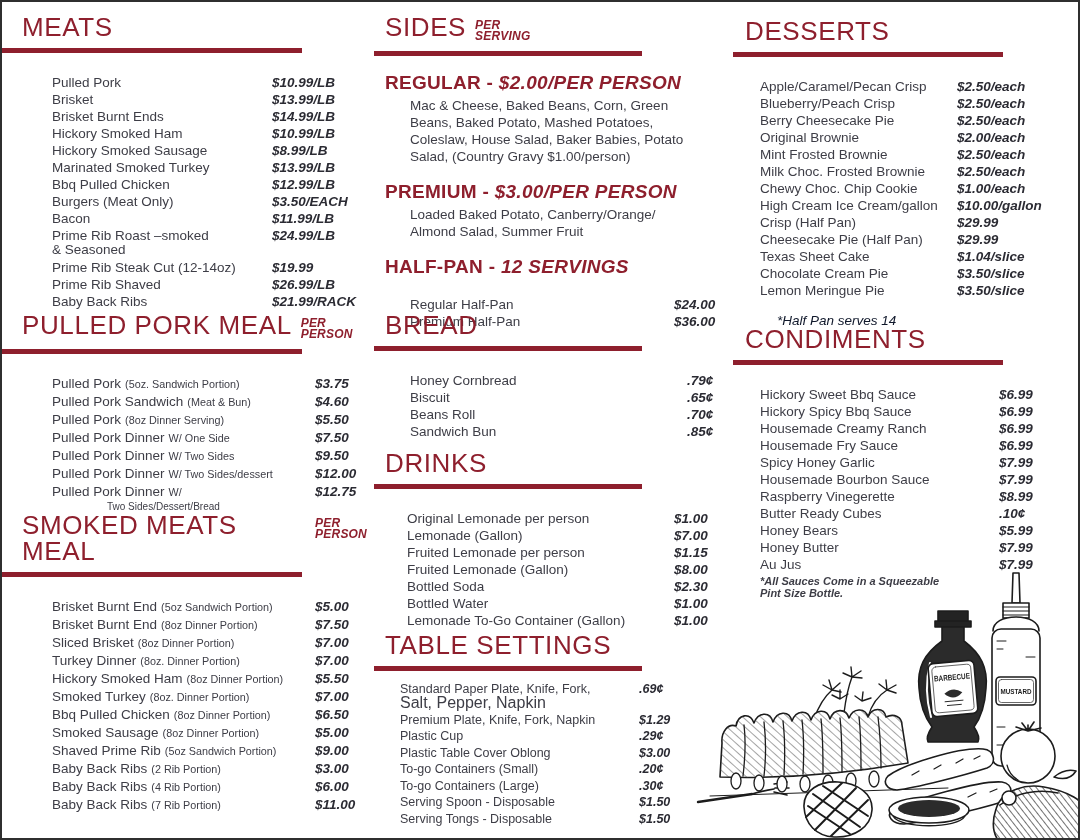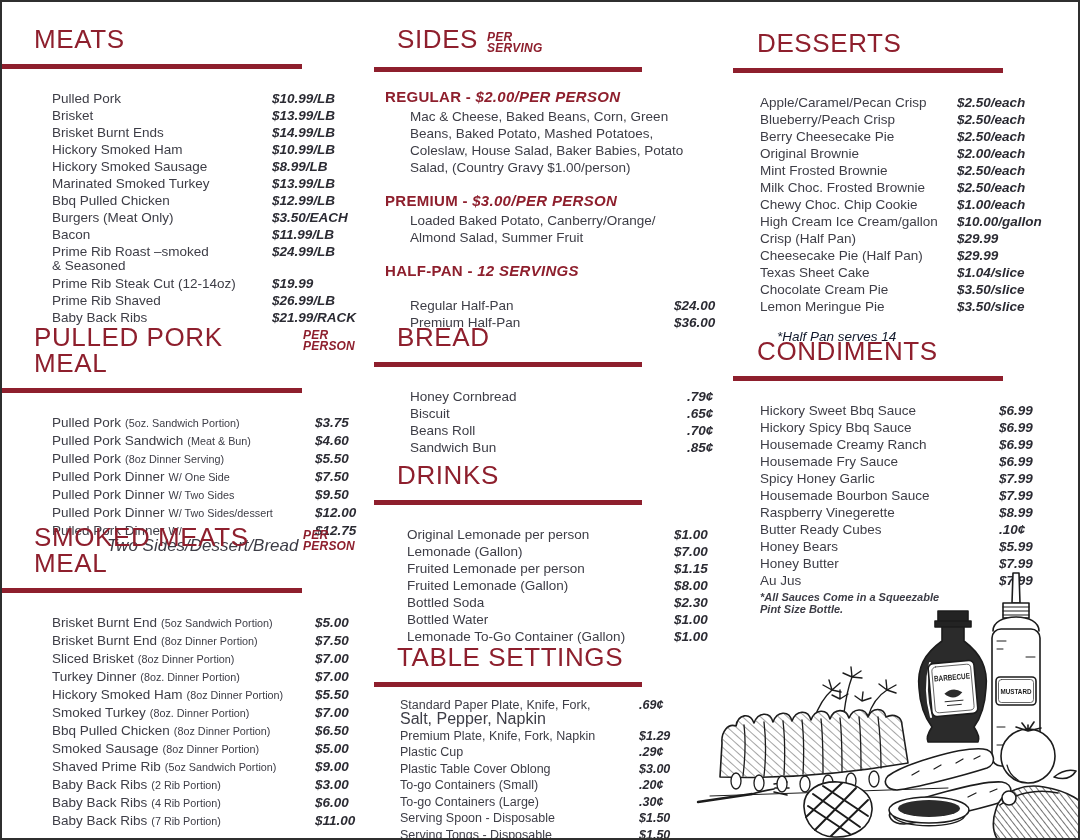--- a/index.html
+++ b/index.html
@@ -13,42 +13,42 @@
   }
   .menu-section{position:absolute;}
   .c1{left:20px; width:345px;}
   .c2{left:383px; width:337px;}
   .c3{left:743px; width:300px;}
   #sec-meats{top:12px;} #sec-ppm{top:310px;} #sec-smm{top:510px;}
   #sec-sides{top:12px;} #sec-bread{top:310px;} #sec-drinks{top:448px;} #sec-table{top:630px;}
   #sec-desserts{top:16px;} #sec-cond{top:324px;}
 
   .section-title{
-    margin:12px; font-size:26px; font-weight:400; letter-spacing:.6px;
+    margin:0; font-size:26px; font-weight:400; letter-spacing:.6px;
     color:var(--accent); line-height:1; display:flex; align-items:flex-start; gap:9px;
   }
   .title-sup{display:inline-flex; flex-direction:column; font-size:12px; font-weight:bold;
     font-style:italic; line-height:.95; margin-top:6px; letter-spacing:.2px;}
   .bar{height:5px; background:var(--accent); margin-top:8px;}
   .c1 .bar{margin-left:-22px; width:302px;}
   .c2 .bar{margin-left:-11px; width:268px;}
   .c3 .bar{margin-left:-12px; width:270px;}
 
   .rows{margin-top:21px; padding-left:var(--indent,25px); font-size:13.5px; line-height:17px;}
   .row{display:flex; align-items:baseline;}
   .row-name{flex:1 1 auto; white-space:nowrap;}
   .note{font-size:10.8px; margin-left:4px;}
   .price{flex:0 0 var(--pricew,60px); text-align:left; font-weight:bold; font-style:italic;
     color:var(--price); white-space:nowrap;}
   .line2{line-height:14px; margin:-1px 0 2px 0;}
-  #sec-ppm .line2{margin-left:55px; font-size:17px;font-style:italic;}
+  #sec-ppm .line2{margin-left:55px; font-size:10px;}
   #sec-table .rows{font-size:12.5px; line-height:16.5px; margin-top:10px;}
   #sec-table .line2{font-size:16px; line-height:13px; margin:-2px 0 3px 0;}
 
-  .subhead{margin-top:16px; margin-bottom:3px; font-size:15px; font-weight:bold;
+  .subhead{margin-top:16px; margin-bottom:3px; font-size:19px; font-weight:bold;
     color:var(--accent); letter-spacing:.3px;}
   .sub-value{font-style:italic;}
   .para{padding-left:25px; font-size:13.5px; line-height:17px;}
   .halfpan-rows{margin-top:4px;}
 
   .footnote{margin:14px 0 0 32px; font-size:13.5px; font-style:italic; color:#0f172a;}
   .cond-note{margin:3px 0 0 15px; font-size:11px; font-weight:bold; font-style:italic;
     line-height:11.5px; color:var(--ink);}
 
   .art{position:absolute; left:690px; top:565px; width:390px; height:275px;}

